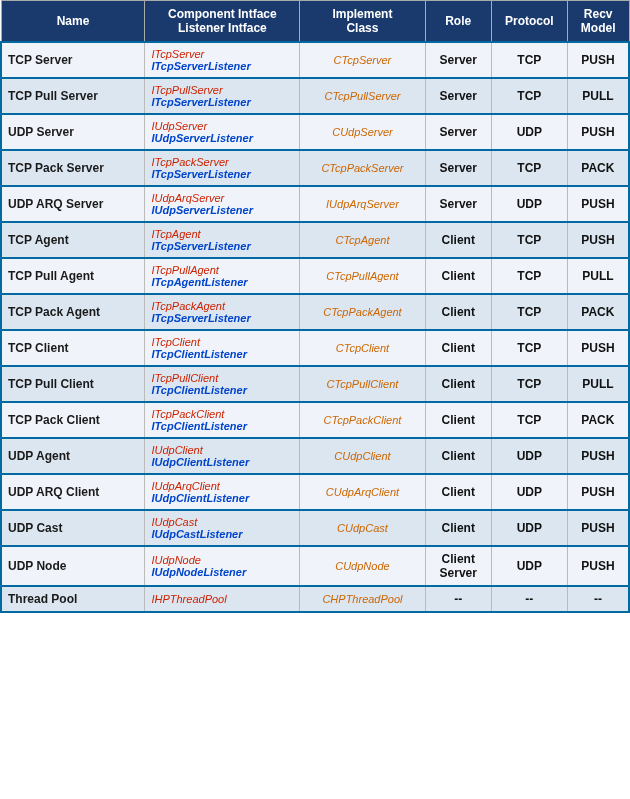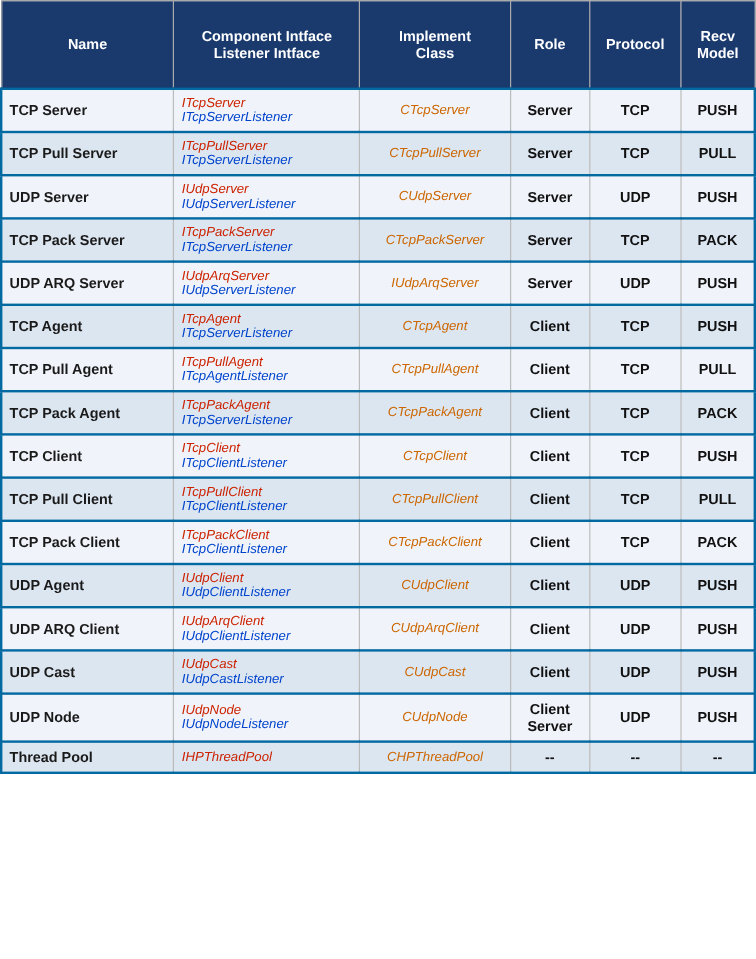--- a/index.html
+++ b/index.html
@@ -11,21 +11,21 @@
     }
     table {
       width: 100%;
       border-collapse: collapse;
     }
     thead tr th {
       background-color: #1a3a6e;
       color: #fff;
       font-weight: bold;
       text-align: center;
-      padding: 22px 4px;
+      padding: 6px 4px;
       border: 1px solid #aaa;
       font-size: 12px;
     }
     tbody tr {
       border: 2px solid #0369a1;
     }
     tbody tr:nth-child(even) {
       background-color: #dce6f1;
     }
     tbody tr:nth-child(odd) {
@@ -46,20 +46,21 @@
       text-align: left;
     }
     .iface-line {
       display: block;
       font-style: italic;
       color: #cc2200;
       font-size: 11px;
     }
     .iface-line.blue {
       color: #0044cc;
+      font-weight: bold;
     }
     td.impl-col {
       color: #cc6600;
       font-style: italic;
       font-size: 11px;
     }
     td.role-col, td.protocol-col, td.recv-col {
       font-weight: bold;
       color: #111;
     }

